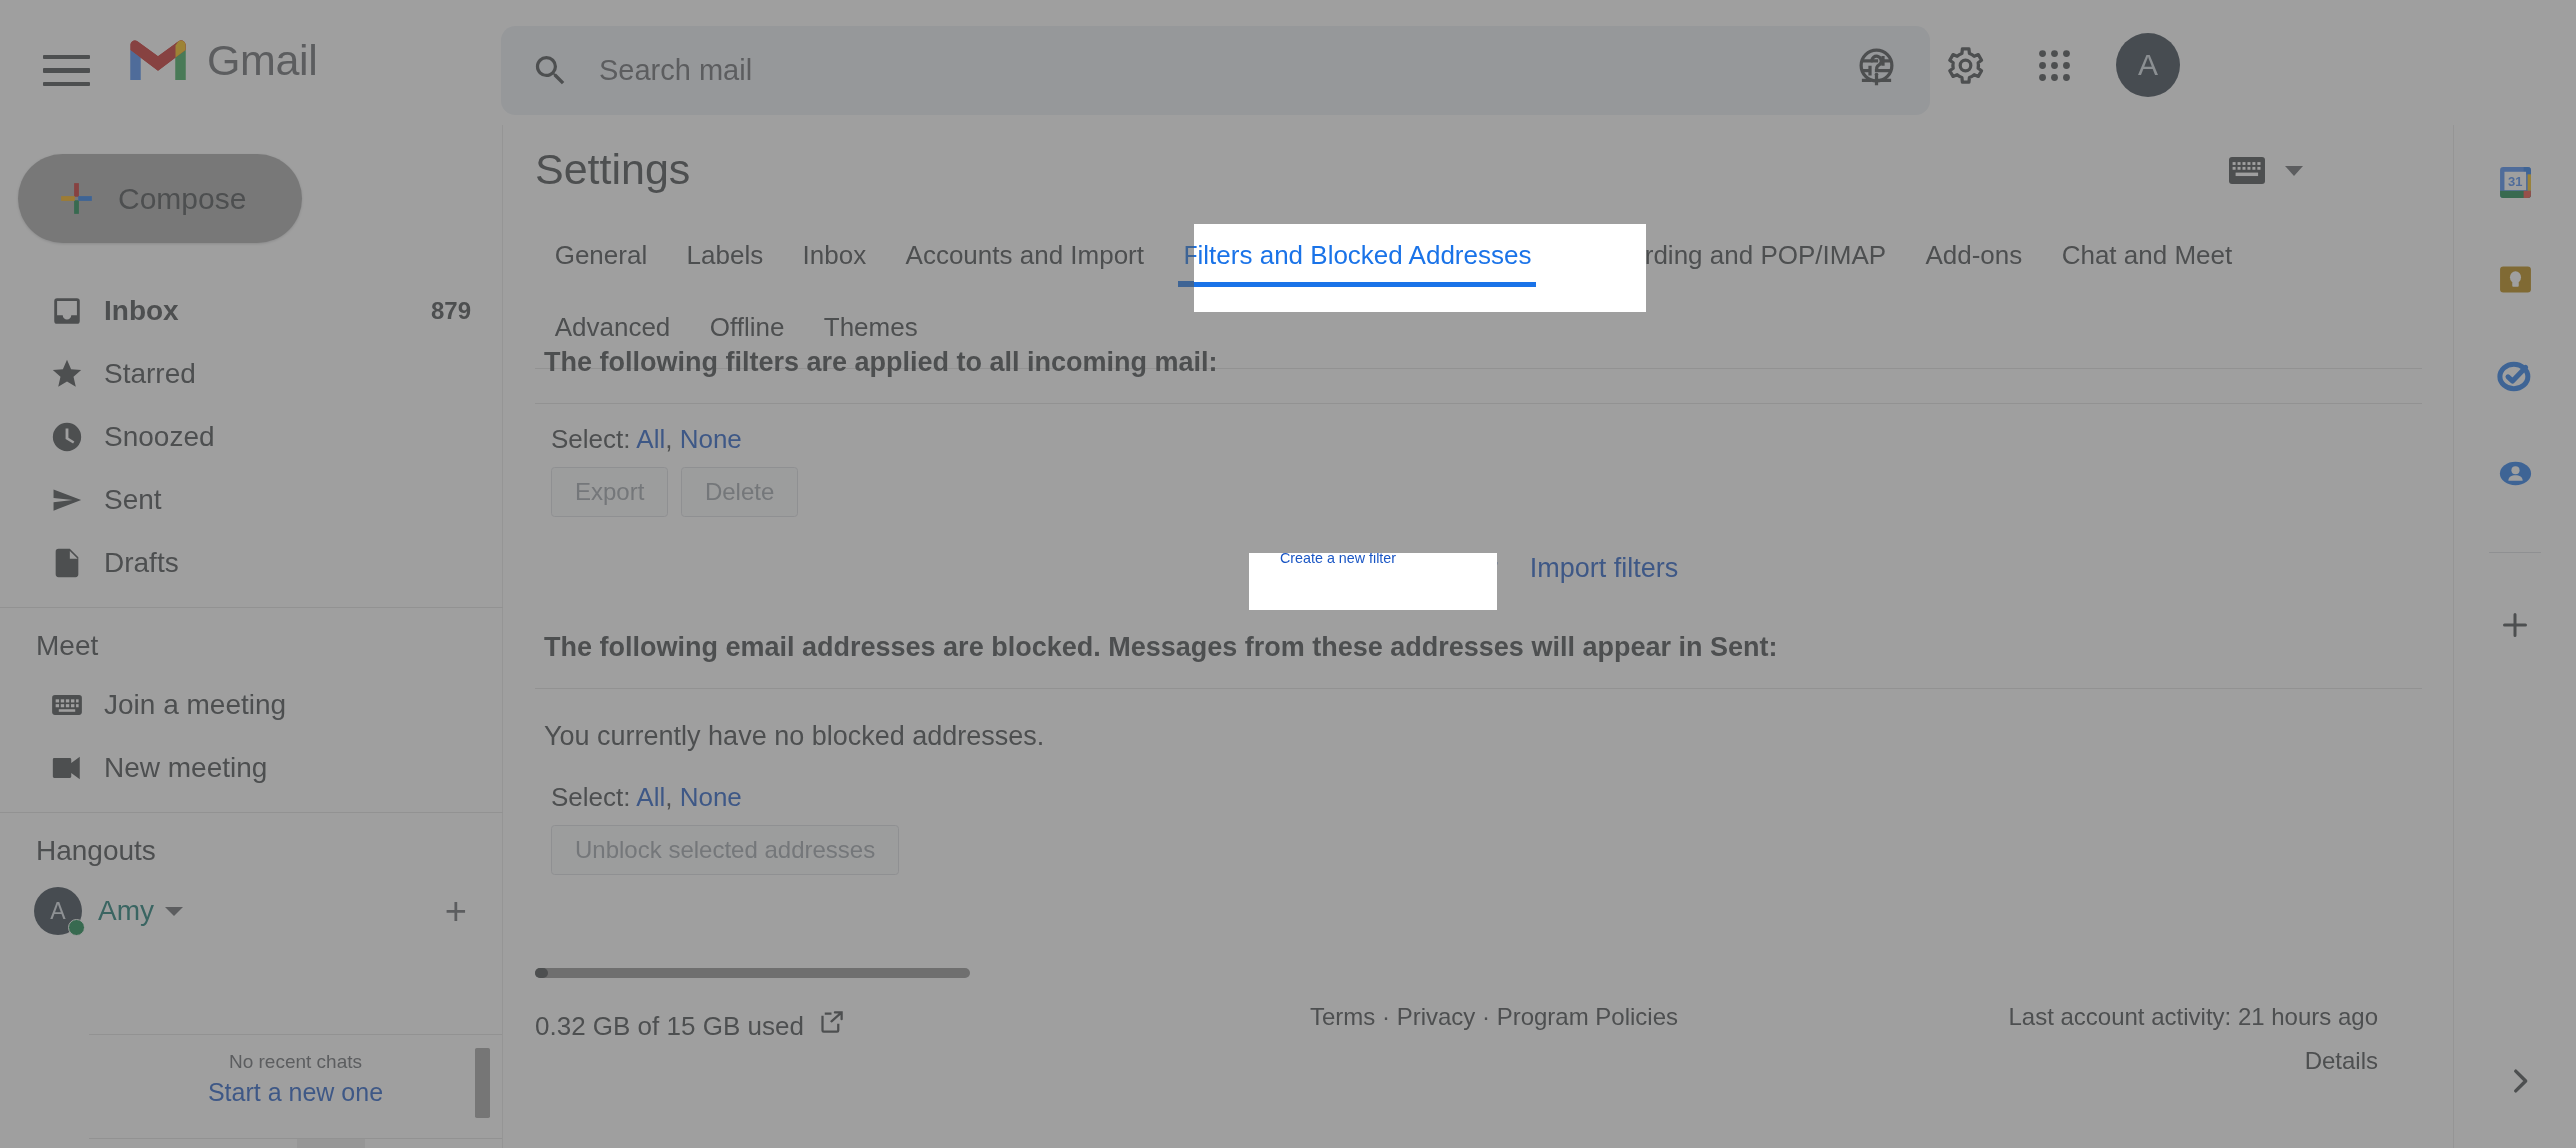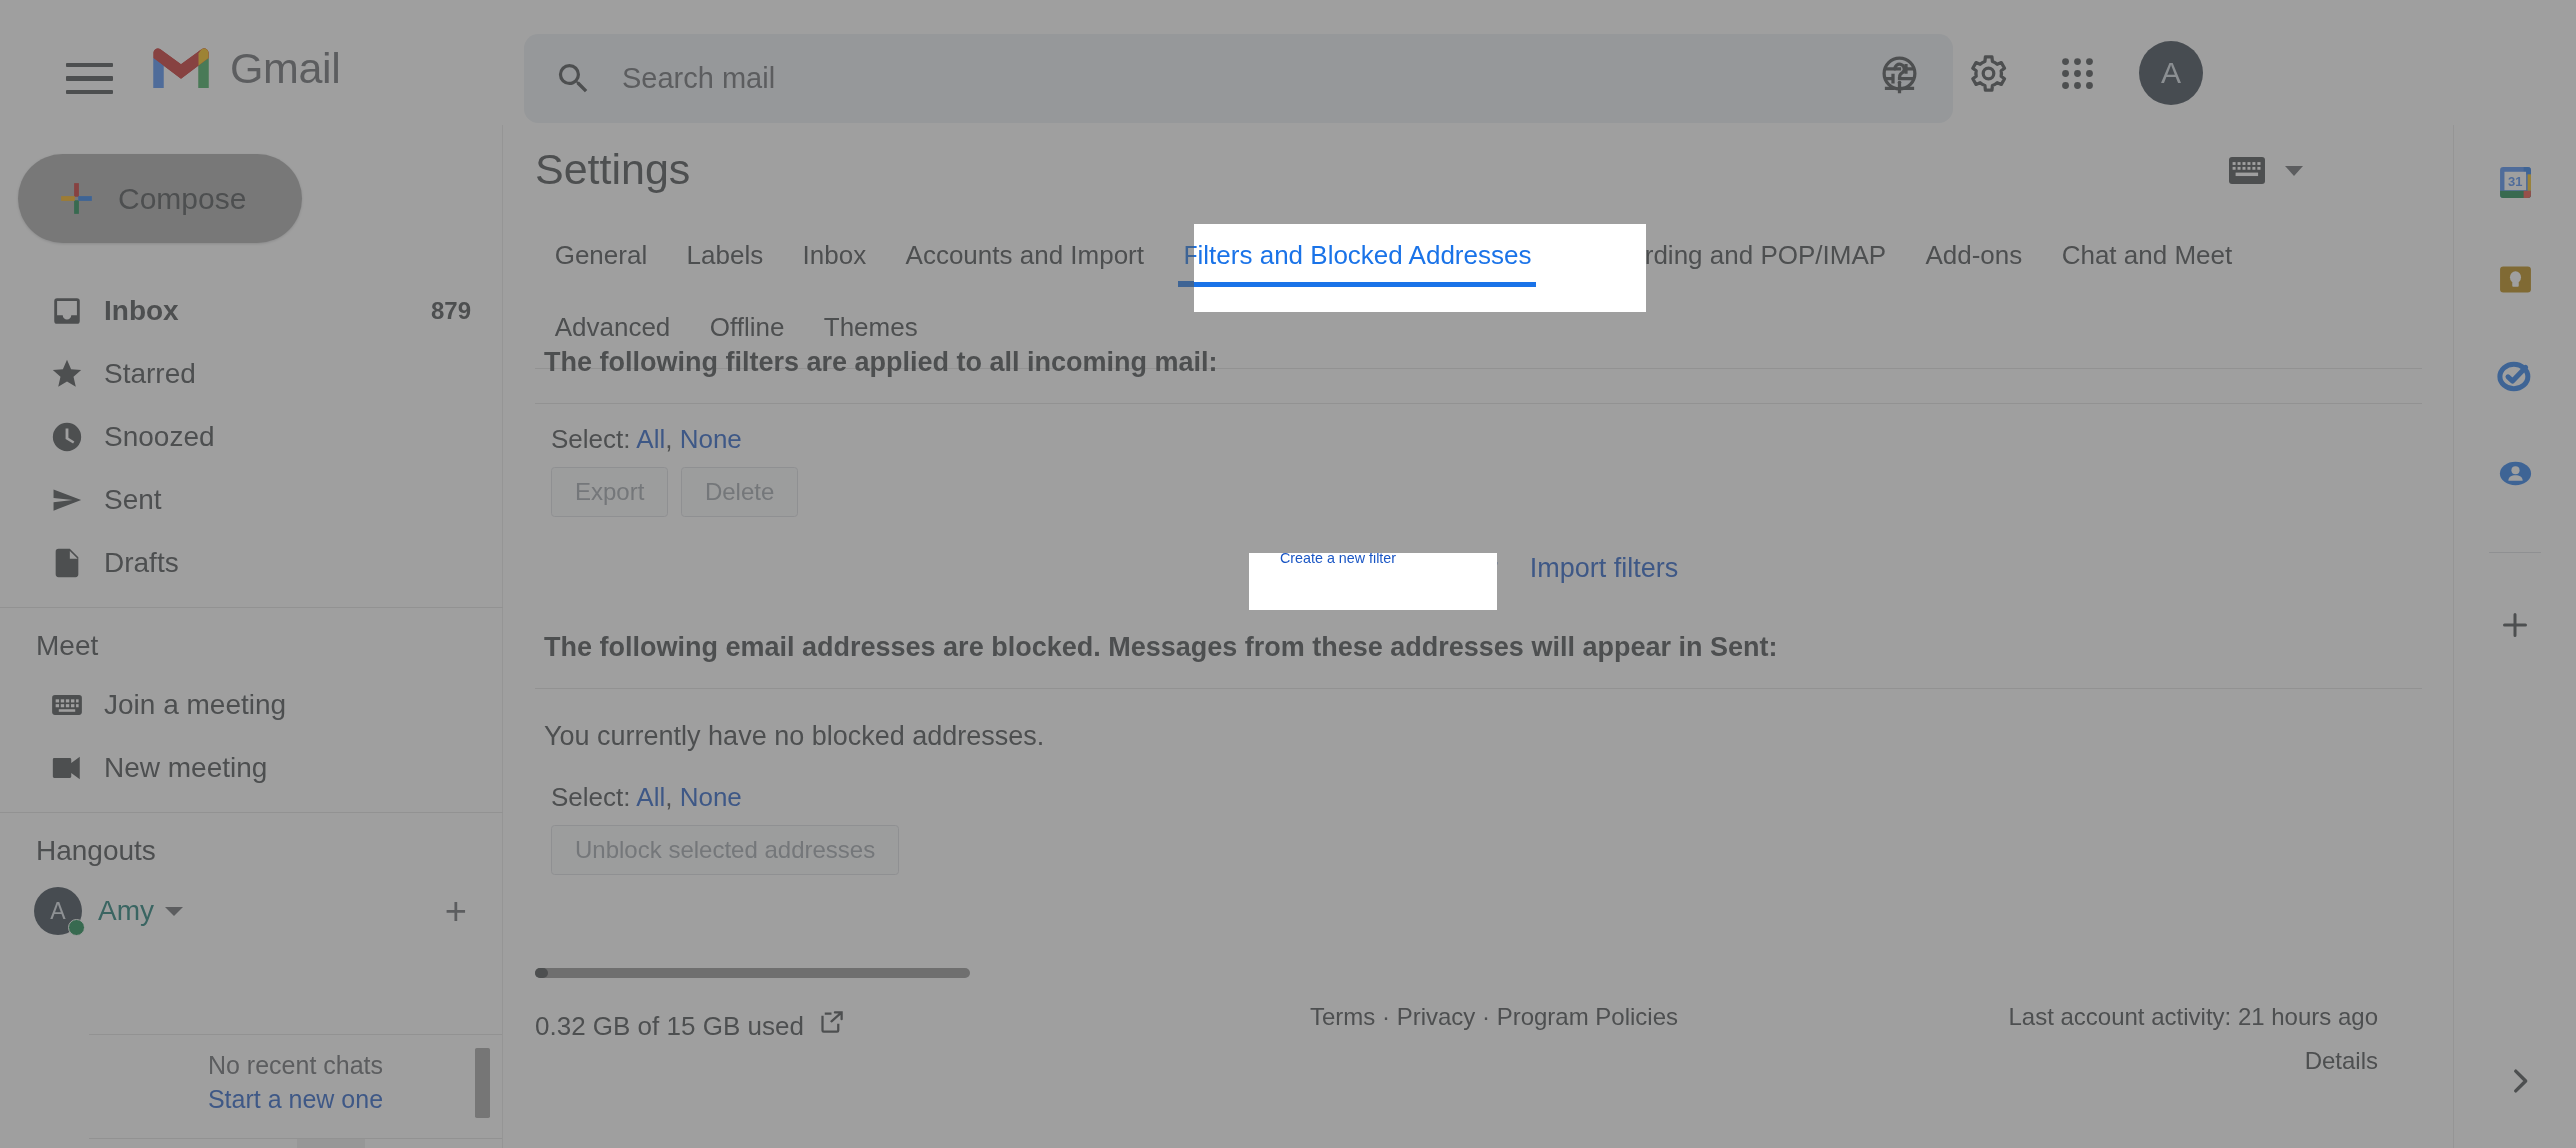--- a/index.html
+++ b/index.html
@@ -10,22 +10,22 @@
   }
 
   
   #app {
     position: relative; width: 2576px; height: 1148px;
     background: #ffffff;
   }
 
   
   .header {
-    position: absolute; top: 16px; left: 0; width: 2216px; height: 125px;
-    display: flex; align-items: center; margin-left: 23px;
+    position: absolute; top: 8px; left: 0; width: 2216px; height: 125px;
+    display: flex; align-items: center;
   }
   .hamburger {
     position: absolute; left: 43px; top: 41px;
     width: 47px; height: 43px;
     display: flex; flex-direction: column; justify-content: center; gap: 9px;
     cursor: pointer;
   }
   .hamburger span { display: block; height: 4.5px; width: 47px; background: #3c4043; border-radius: 0.9px; }
 
   .brand { position: absolute; left: 125px; top: 27px; display: flex; align-items: center; gap: 16px; }
@@ -102,21 +102,21 @@
   .caret-down {
     width: 0; height: 0; border-left: 9px solid transparent; border-right: 9px solid transparent;
     border-top: 9.8px solid #5f6368;
   }
   .hangouts-plus { position: absolute; right: 36px; font-size: 38px; color: #5f6368; line-height: 1; }
 
   .chat-panel {
     position: absolute; left: 89px; top: 909px; width: 413px; height: 104px;
     border-top: 0.9px solid #e0e0e0;
   }
-  .chat-empty { text-align: center; font-size: 25px; color: #5f6368; padding-top: 16px; }
+  .chat-empty { text-align: center; font-size: 19px; color: #5f6368; padding-top: 16px; }
   .chat-start { text-align: center; font-size: 25px; color: #1a56c4; cursor: pointer; padding-top: 5.4px; }
   .chat-scroll {
     position: absolute; right: 12.5px; top: 12.5px; width: 14.3px; height: 70px;
     background: #9e9e9e; border-radius: 1.8px; cursor: pointer;
   }
   .chat-tabs {
     position: absolute; left: 89px; top: 1013px; width: 413px; height: 64px;
     border-top: 0.9px solid #e0e0e0; display: flex; align-items: center; justify-content: center; gap: 3.6px;
   }
   .chat-tab { width: 68px; height: 64px; display: flex; align-items: center; justify-content: center; cursor: pointer; }

